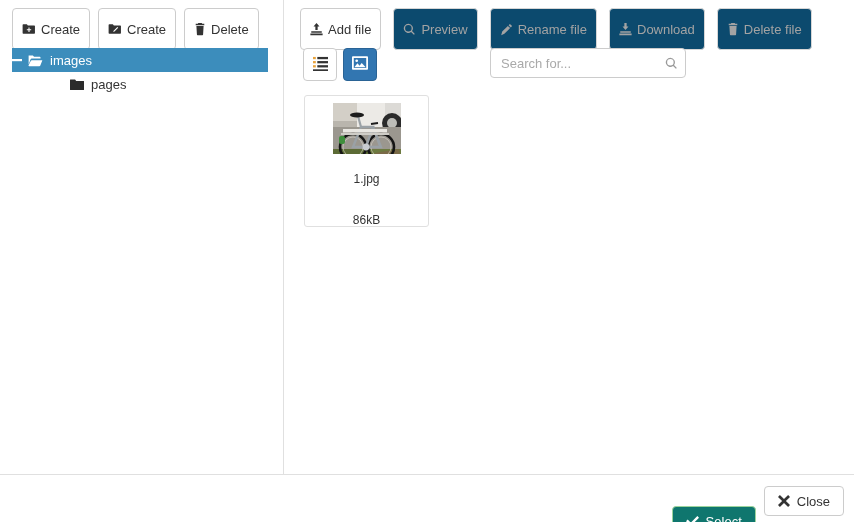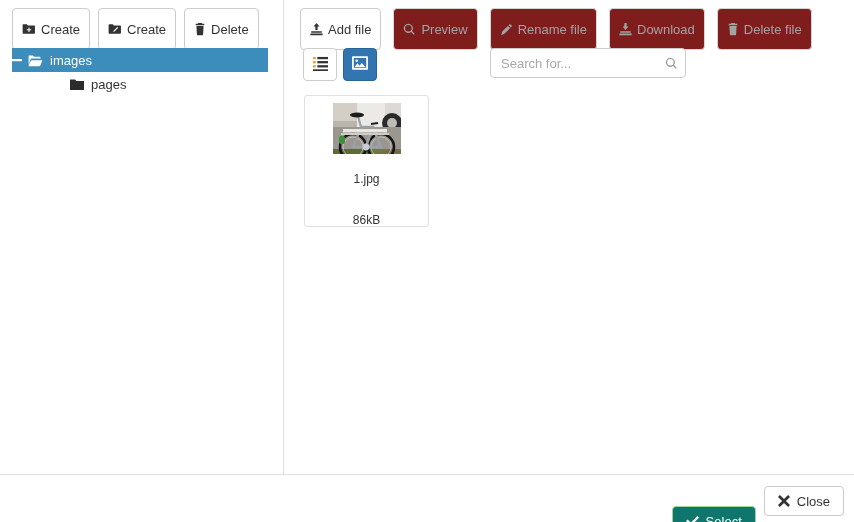--- a/index.html
+++ b/index.html
@@ -33,21 +33,21 @@
     font-size: 13px;
     line-height: 1;
     white-space: nowrap;
     cursor: pointer;
     vertical-align: middle;
   }
   .btn svg { display: block; }
   .btn.disabled {
     color: #a3a3a3;
     border-color: #d6d6d6;
-    background: #7f1d1d;
+    background: #0c4a6e;
     cursor: default;
   }
   .btn.disabled svg { fill: #a3a3a3; }
   .btn svg { fill: #333333; }
 
   
   #app { position: absolute; inset: 0; }
 
   .panes {
     position: absolute;

